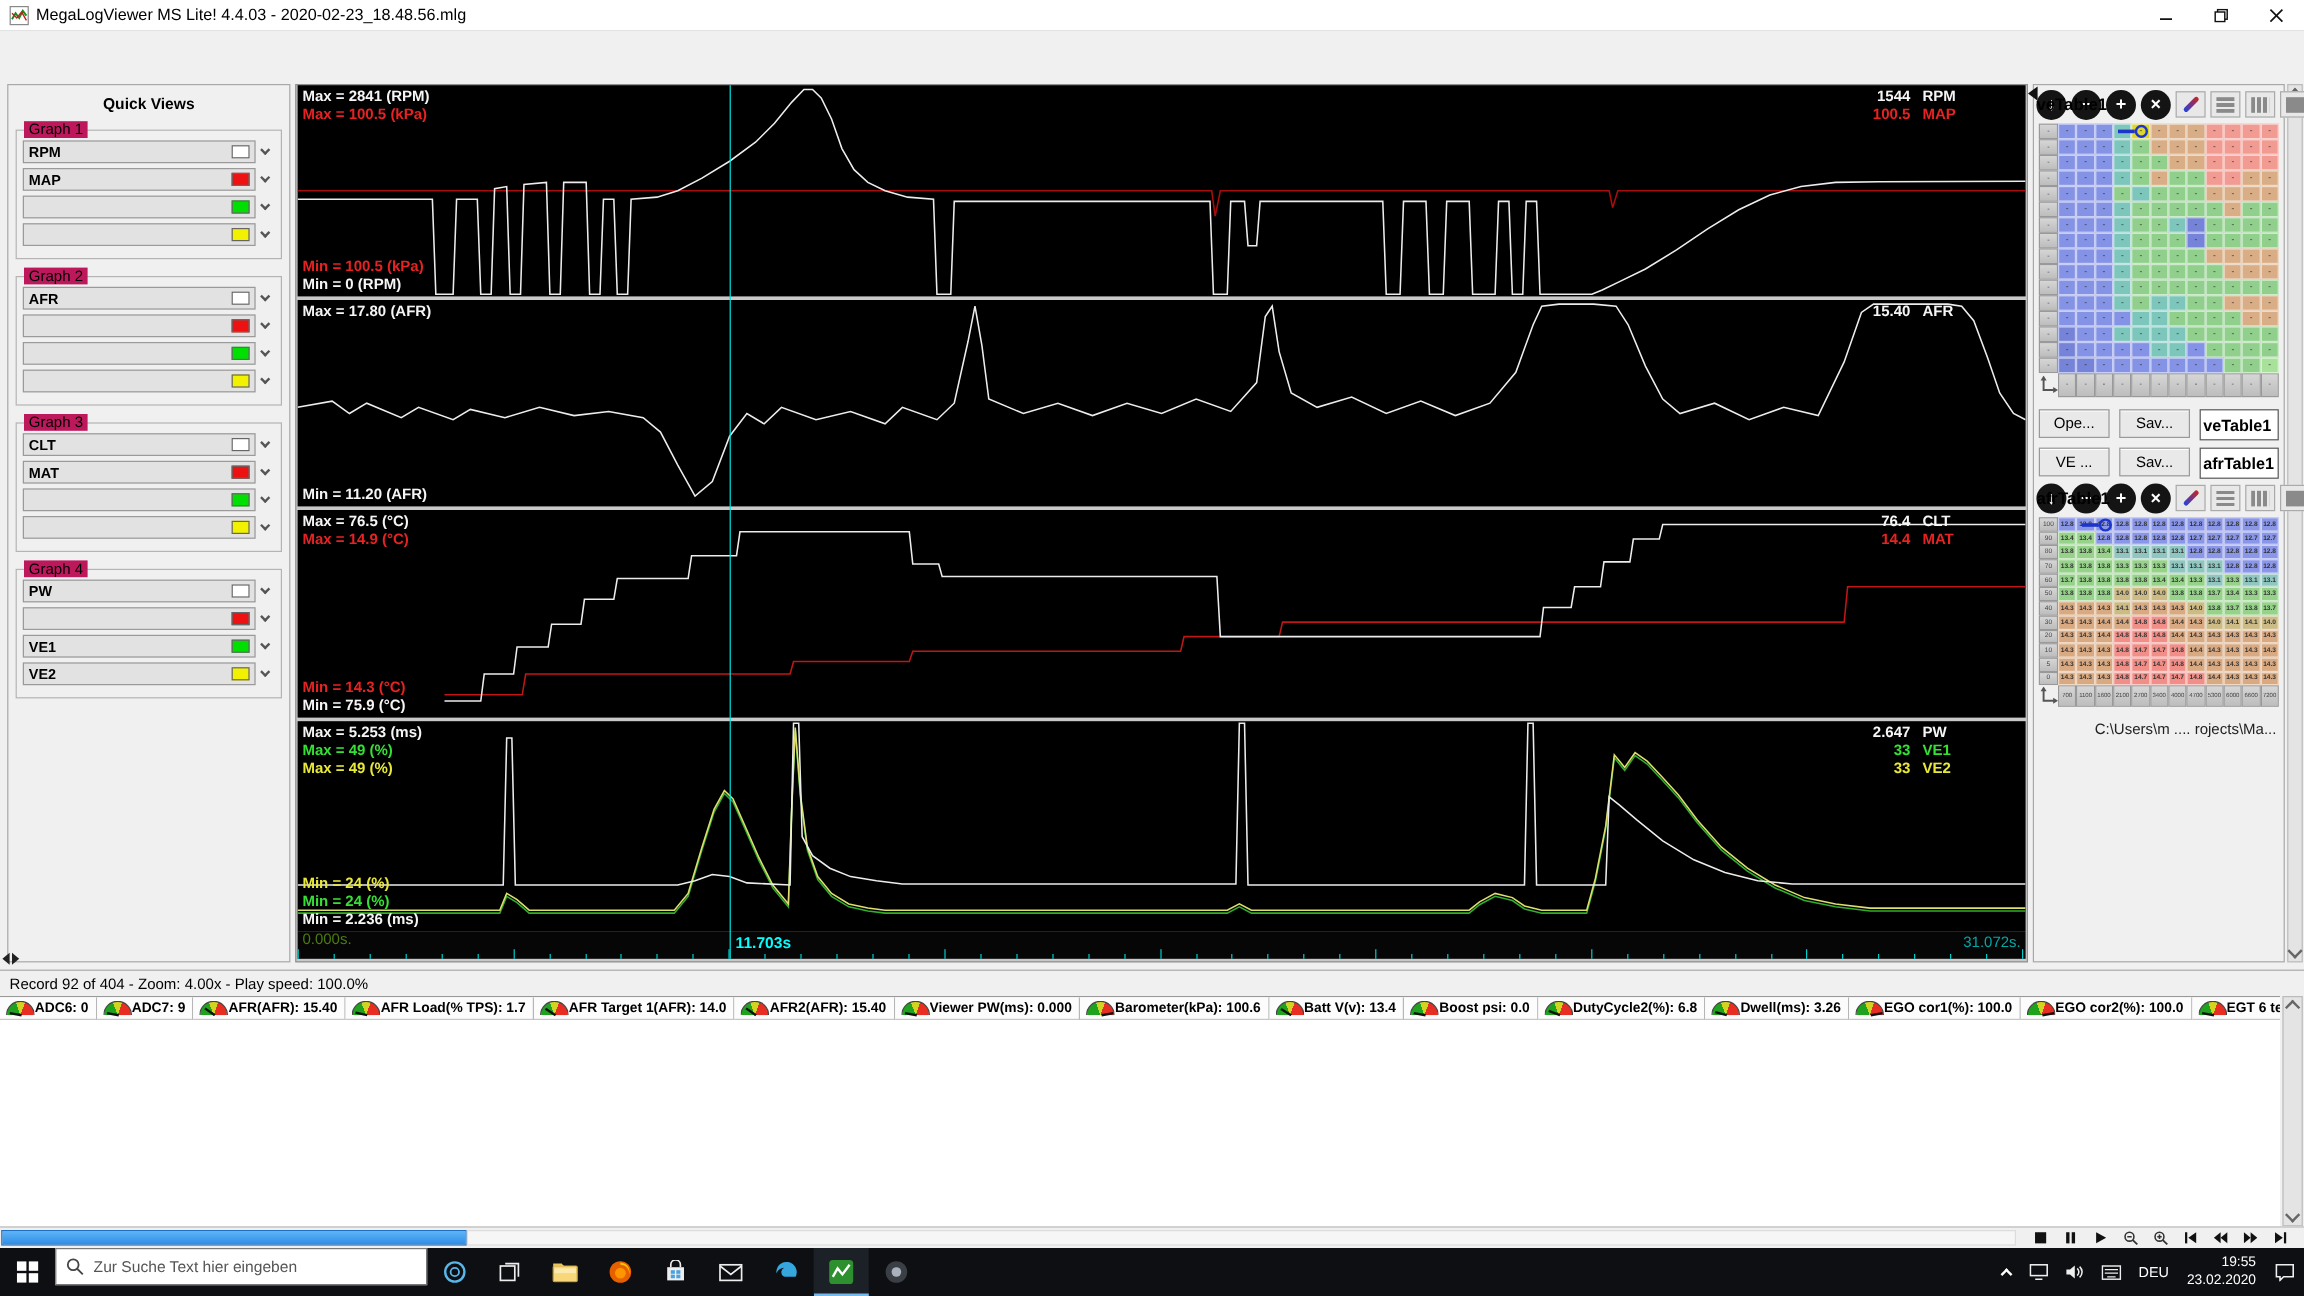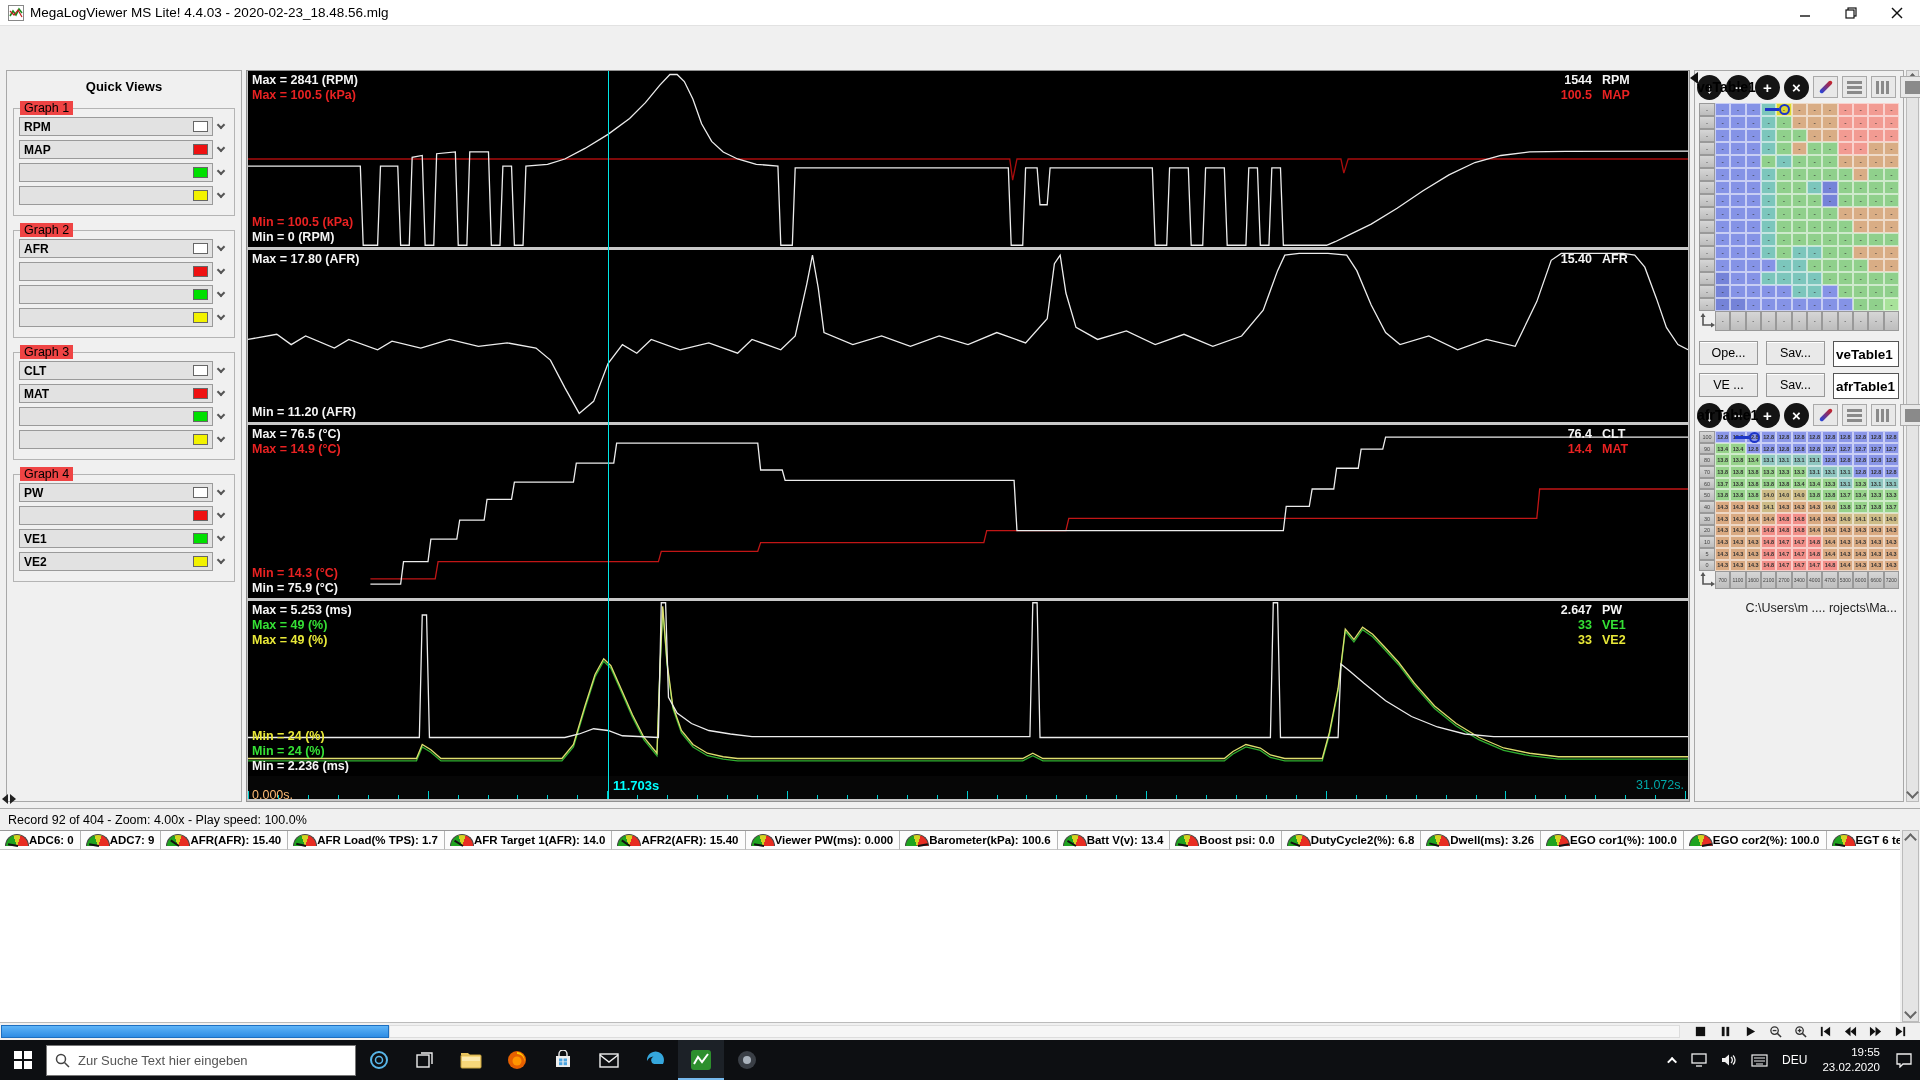--- a/index.html
+++ b/index.html
@@ -22,39 +22,39 @@
   .tab.active { background:#fdfdfd; font-weight:bold; border-bottom:1px solid #fdfdfd; }
   .tab.disabled { color:#9f9f9f; }
 
   
   .main { position:absolute; left:0; top:66px; width:1920px; height:742px; background:#f0f0f0; }
 
   
   .sidebar { position:absolute; left:6px; top:4px; width:236px; height:732px; border:1px solid #a8a8a8; background:#f0f0f0; }
   .qv-title { text-align:center; font-weight:bold; font-size:13px; margin-top:8px; }
   .qv-group { position:relative; border:1px solid #b4b4b4; margin:14px 6px 0 6px; padding:8px 5px 6px; }
-  .qv-legend { position:absolute; top:-8px; left:6px; background:#ef4444; padding:0 4px; font-size:12.5px; }
+  .qv-legend { position:absolute; top:-8px; left:6px; background:#be185d; padding:0 4px; font-size:12.5px; }
   .qv-row { display:flex; align-items:center; height:19px; margin-bottom:4px; }
   .qv-field { flex:1; height:19px; background:#e2e2e2; border:1px solid #9a9a9a; display:flex; align-items:center; padding:0 4px; }
   .qv-label { font-weight:bold; font-size:12px; flex:1; }
   .qv-swatch { width:15px; height:11px; border:1px solid #666; }
   .qv-chev { width:16px; display:flex; justify-content:center; align-items:center; }
   .qv-chev i { width:6px; height:6px; border-right:2px solid #555; border-bottom:2px solid #555; transform:rotate(45deg); margin-top:-3px; }
 
   
   .charts { position:absolute; left:246px; top:4px; width:1444px; height:732px; background:#c8c8c8; border:1px solid #909090; }
   .chart { position:absolute; left:1px; width:1440px; background:#000; }
   .chart svg { position:absolute; inset:0; width:100%; height:100%; }
   .lbl-stack { position:absolute; left:4px; font-weight:bold; font-size:12.5px; line-height:15px; z-index:3; white-space:nowrap; }
   .lbl-top { top:2px; } .lbl-bot { bottom:2px; }
   .val-stack { position:absolute; top:2px; right:46px; z-index:3; display:grid; grid-template-columns:auto 40px; column-gap:10px; font-weight:bold; font-size:12.5px; line-height:15px; }
   .val-stack .v { text-align:right; } .val-stack .n { text-align:left; }
   .cursor-line { position:absolute; top:0; width:1px; height:728px; background:#00e6e6; z-index:4; }
   .taxis { position:absolute; left:1px; top:705px; width:1440px; height:23px; background:#060606; z-index:2; }
-  .taxis .t0 { position:absolute; left:4px; top:12px; color:#fdba74; font-size:12.5px; }
+  .taxis .t0 { position:absolute; left:4px; top:0; color:#4d7c0f; font-size:12.5px; }
   .taxis .t1 { position:absolute; top:2px; color:#00ffff; font-weight:bold; font-size:13px; }
   .taxis .t2 { position:absolute; right:4px; top:2px; color:#00a8a8; font-size:12.5px; }
   .tick { position:absolute; bottom:0; width:1px; background:#00cccc; }
   .collapse-arrow { position:absolute; left:1690px; top:6px; width:0; height:0; border-top:6px solid transparent; border-bottom:6px solid transparent; border-right:8px solid #111; z-index:5; }
   .splitter-arrows { position:absolute; left:2px; top:728px; display:flex; gap:2px; }
   .splitter-arrows i { width:0; height:0; border-top:5px solid transparent; border-bottom:5px solid transparent; }
   .splitter-arrows .l { border-right:6px solid #222; } .splitter-arrows .r { border-left:6px solid #222; }
 
   
   .rpanel { position:absolute; left:1694px; top:4px; width:210px; height:732px; background:#f0f0f0; border:1px solid #a8a8a8; }
@@ -98,21 +98,21 @@
 
   
   .controlstrip { position:absolute; left:0; top:1022px; width:1920px; height:18px; background:#f0f0f0; border-top:1px solid #bbb; display:flex; align-items:center; }
   .hthumb { width:388px; height:13px; background:linear-gradient(#5fb4f8,#2e8de4); border:1px solid #1d6fc0; margin-left:1px; }
   .htrack { flex:1; height:13px; background:#f6f6f6; border:1px solid #ddd; }
   .pbtns { display:flex; gap:5px; align-items:center; padding:0 10px; }
   .pbtn { width:20px; height:15px; display:flex; align-items:center; justify-content:center; }
   .pbtn svg { width:15px; height:13px; }
 
   
-  .taskbar { position:absolute; left:0; top:1040px; width:1920px; height:40px; background:#0d0f12; display:flex; align-items:center; color:#fff; }
+  .taskbar { position:absolute; left:0; top:1040px; width:1920px; height:40px; background:#0d0f12; display:flex; color:#fff; }
   .tb-slot { width:46px; height:40px; display:flex; align-items:center; justify-content:center; flex:none; }
   .tb-slot.active { background:#1c2127; box-shadow:inset 0 -2px 0 #76b9ed; }
   .searchbox { width:310px; height:31px; background:#fff; display:flex; align-items:center; color:#555; flex:none; border:1px solid #777; }
   .searchbox .ph { font-size:13px; color:#555; white-space:nowrap; }
   .searchbox svg { margin:0 8px; }
   .tray { margin-left:auto; display:flex; align-items:center; height:100%; }
   .tray-item { padding:0 7px; height:100%; display:flex; align-items:center; justify-content:center; font-size:12px; }
   .clock { text-align:right; font-size:11.5px; line-height:1.3; padding:0 8px; }
   .chev-up { width:7px; height:7px; border-left:2px solid #fff; border-top:2px solid #fff; transform:rotate(45deg) translateY(2px); }
 </style>

